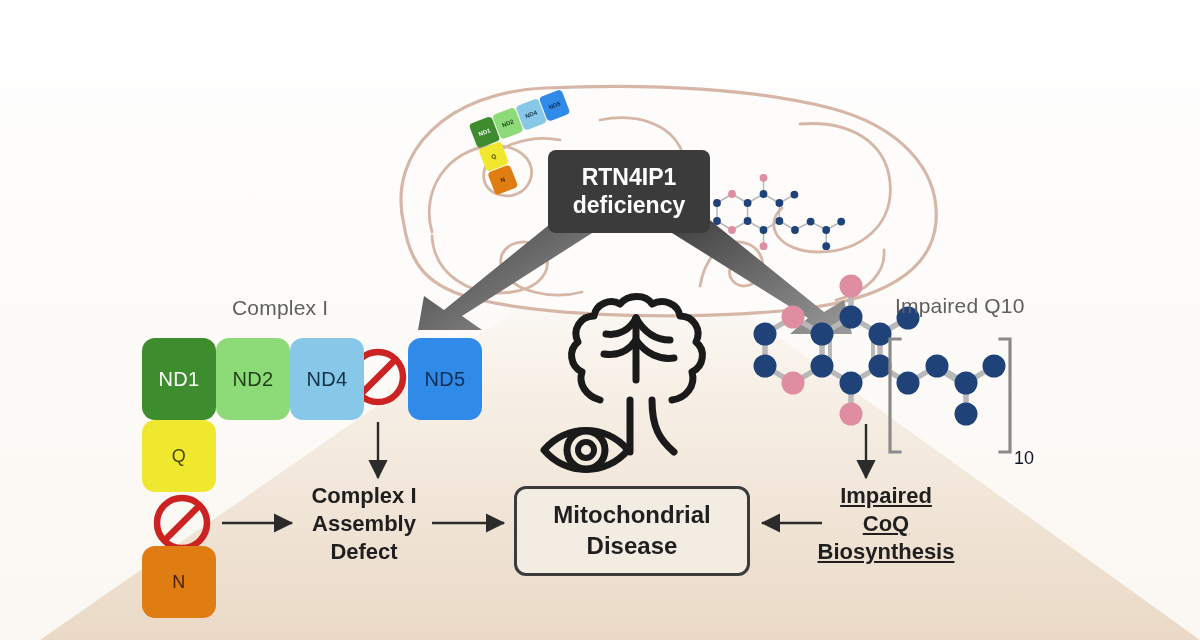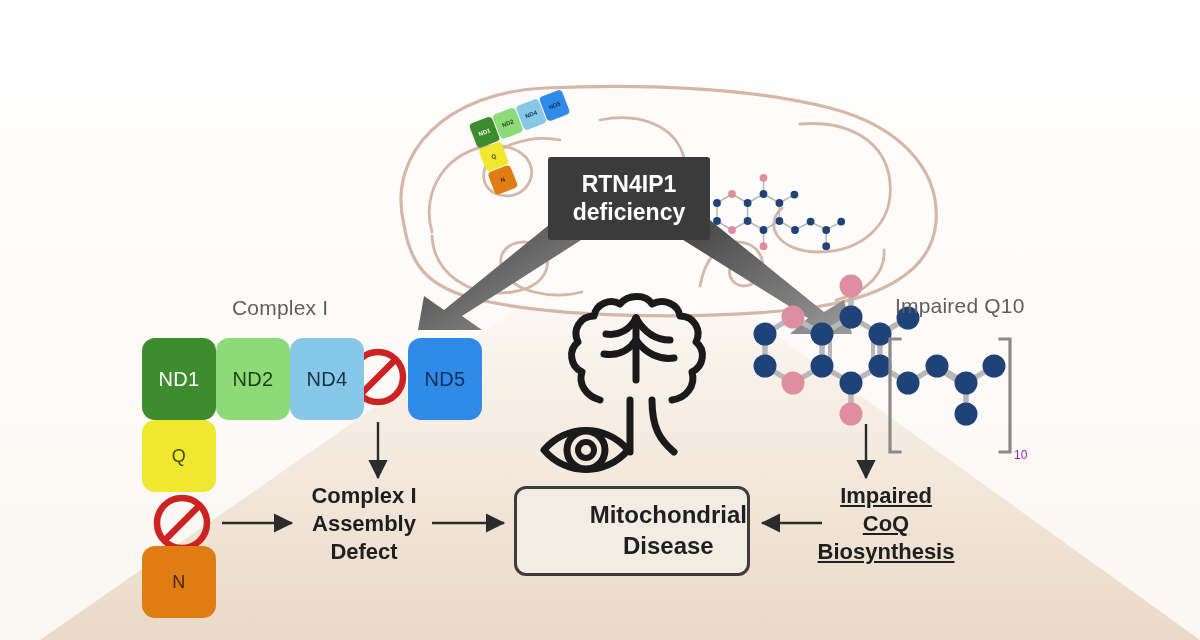--- a/index.html
+++ b/index.html
@@ -56,36 +56,36 @@
     position: absolute;
     left: 514px;
     top: 486px;
     width: 236px;
     height: 90px;
     border: 3px solid #3c3c3c;
     border-radius: 12px;
     background: #f3ece3;
     display: flex;
     align-items: center;
-    justify-content: flex-end;
+    justify-content: center;
     box-sizing: border-box;
   }
   #disease-box .flow-text {
     position: static;
     font-size: 24px;
   }
 
   #rtn-box {
     position: absolute;
     left: 548px;
-    top: 157px;
+    top: 150px;
     width: 162px;
     height: 83px;
     background: #3b3b3b;
-    border-radius: 3px;
+    border-radius: 8px;
     display: flex;
     flex-direction: column;
     align-items: center;
     justify-content: center;
     color: #ffffff;
     font-weight: bold;
     font-size: 23px;
     line-height: 1.18;
     text-align: center;
     z-index: 40;
@@ -342,15 +342,15 @@
 
   <div id="disease-box">
     <div class="flow-text">Mitochondrial
 Disease</div>
   </div>
 
   <div class="flow-text" style="left:810px; top:482px; width:152px;text-decoration:underline;">Impaired
 CoQ
 Biosynthesis</div>
 
-  <div style="position:absolute; left:1014px; top:448px; font-size:12px; color:#a21caf;">10</div>
+  <div style="position:absolute; left:1014px; top:448px; font-size:18px; color:#0f172a;">10</div>
 
 </div>
 
 </body></html>

